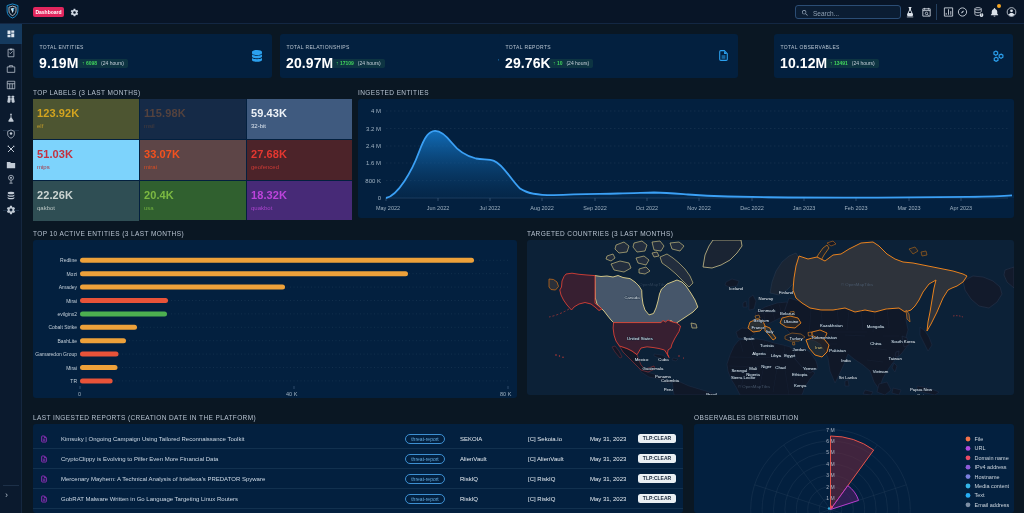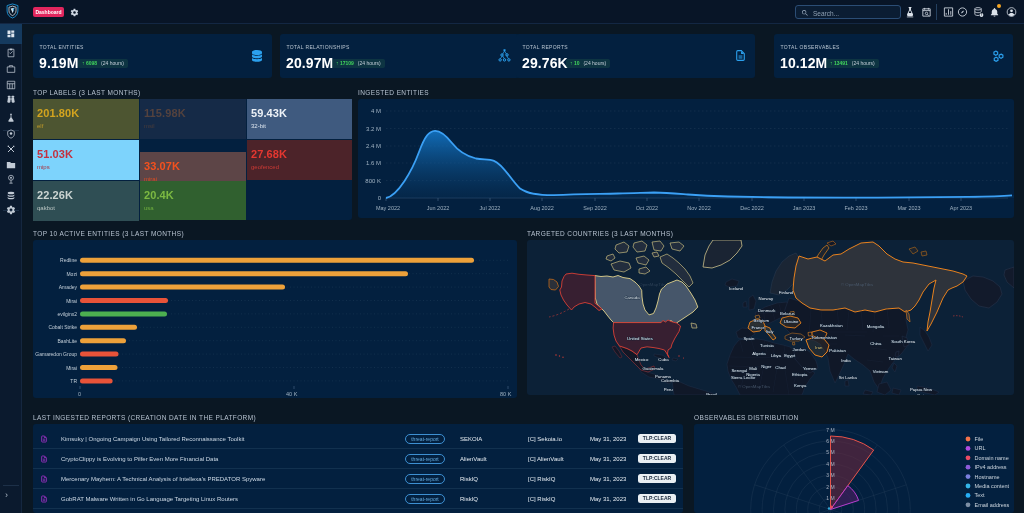--- a/index.html
+++ b/index.html
@@ -169,21 +169,21 @@
           <path d="M12 5 L8.5 10.5 M12 5 L15.5 10 M8.5 12.5 L5.5 17 M9 12.5 L11.5 17 M15.5 12 L18 17"></path>
         </g>
       <rect x="10.4" y="2" width="3.2" height="3.2" fill="#2ba0ee"></rect>
       <circle cx="8" cy="11.2" r="1.9" fill="none" stroke="#2ba0ee" stroke-width="1.6"></circle>
       <circle cx="16" cy="11" r="1.9" fill="none" stroke="#2ba0ee" stroke-width="1.6"></circle>
       <circle cx="5" cy="19" r="1.9" fill="none" stroke="#2ba0ee" stroke-width="1.6"></circle>
       <circle cx="12" cy="19" r="1.9" fill="none" stroke="#2ba0ee" stroke-width="1.6"></circle>
       <circle cx="19" cy="19" r="1.9" fill="none" stroke="#2ba0ee" stroke-width="1.6"></circle>
     </svg>
   </div>
-  <div class="scard" style="left:516px;">
+  <div class="scard" style="left:499px;">
     <div class="lab">TOTAL REPORTS</div>
     <div class="num">29.76K</div>
     <div class="delta" style="left:50px;">↑ 10<span class="hr">(24 hours)</span></div>
     <svg style="position:absolute; right:8px; top:14px;" width="13" height="15" viewBox="0 0 24 24">
         <path fill="none" stroke="#2ba0ee" stroke-width="2" d="M13.5 3 H7 a2 2 0 0 0 -2 2 v14 a2 2 0 0 0 2 2 h10 a2 2 0 0 0 2 -2 V8.5 Z"></path>
         <path fill="#2ba0ee" d="M13 3.5 L18.5 9 H13 Z"></path>
         <path stroke="#2ba0ee" stroke-width="1.8" d="M8.5 13 h7 M8.5 16.5 h7"></path>
       </svg>
   </div>
   <div class="scard" style="left:774px;">
@@ -193,50 +193,54 @@
     <svg style="position:absolute; right:8px; top:14px;" width="14" height="16" viewBox="0 0 24 24">
       <path fill="none" stroke="#2ba0ee" stroke-width="2" d="M8.2 3.6 L11.4 5.4 L11.4 9 L8.2 10.8 L5 9 L5 5.4 Z"></path>
       <path fill="none" stroke="#2ba0ee" stroke-width="2" d="M8.8 14 L12 15.8 L12 19.4 L8.8 21.2 L5.6 19.4 L5.6 15.8 Z"></path>
       <path fill="none" stroke="#2ba0ee" stroke-width="2" d="M17.2 8.8 L20.4 10.6 L20.4 14.2 L17.2 16 L14 14.2 L14 10.6 Z"></path>
     </svg>
   </div>
 
   <div class="ptitle" style="left:33px; top:89px;">TOP LABELS (3 LAST MONTHS)</div>
   <div class="panel" id="treemap" style="left:33px; top:99px; width:319px; height:121px;">
     <div class="tmcell" style="left:0;top:0;width:106px;height:40px;background:#4d5531;">
-        <div class="tmnum" style="color:#d3a41f;">201.80K</div>
+        <div class="tmnum" style="color:#d3a41f;">123.92K</div>
         <div class="tmlab" style="color:#c19a28;">elf</div>
       </div>
     <div class="tmcell" style="left:107px;top:0;width:106px;height:40px;background:#152a47;">
         <div class="tmnum" style="color:#54423e;text-align:center;">115.98K</div>
         <div class="tmlab" style="color:#4a3c3a;">msil</div>
       </div>
     <div class="tmcell" style="left:214px;top:0;width:105px;height:40px;background:#3f5a7f;">
         <div class="tmnum" style="color:#eef2f7;">59.43K</div>
         <div class="tmlab" style="color:#dde5ee;">32-bit</div>
       </div>
     <div class="tmcell" style="left:0;top:41px;width:106px;height:40px;background:#7dd3fc;">
         <div class="tmnum" style="color:#c3313f;">51.03K</div>
         <div class="tmlab" style="color:#a93440;">mips</div>
       </div>
-    <div class="tmcell" style="left:107px;top:41px;width:106px;height:40px;background:#5d4547;margin-top:12px;">
+    <div class="tmcell" style="left:107px;top:41px;width:106px;height:40px;background:#5d4547;">
         <div class="tmnum" style="color:#f4511e;">33.07K</div>
         <div class="tmlab" style="color:#dd4d22;">mirai</div>
       </div>
     <div class="tmcell" style="left:214px;top:41px;width:105px;height:40px;background:#4c2329;">
         <div class="tmnum" style="color:#e53730;">27.68K</div>
         <div class="tmlab" style="color:#cc3a35;">geofenced</div>
       </div>
     <div class="tmcell" style="left:0;top:82px;width:106px;height:40px;background:#2f4e54;">
         <div class="tmnum" style="color:#ccd5d2;">22.26K</div>
         <div class="tmlab" style="color:#b9c5c3;">qakbot</div>
       </div>
     <div class="tmcell" style="left:107px;top:82px;width:106px;height:39px;background:#30602f;">
         <div class="tmnum" style="color:#7cb942;">20.4K</div>
         <div class="tmlab" style="color:#6fae3e;">usa</div>
+      </div>
+    <div class="tmcell" style="left:214px;top:82px;width:105px;height:39px;background:#472a77;">
+        <div class="tmnum" style="color:#bc44db;">18.32K</div>
+        <div class="tmlab" style="color:#a943cc;">quakbot</div>
       </div>
   </div>
 
   <div class="ptitle" style="left:358px; top:89px;">INGESTED ENTITIES</div>
   <div class="panel" style="left:358px; top:99px; width:656px; height:119px;"></div>
   <svg class="abs" style="left:358px; top:99px;" width="656" height="119" viewBox="0 0 656 119">
     <defs>
       <linearGradient id="ag" x1="0" y1="0" x2="0" y2="1">
         <stop offset="0" stop-color="#1686e0" stop-opacity="0.75"></stop>
         <stop offset="1" stop-color="#0a3a66" stop-opacity="0.25"></stop>

